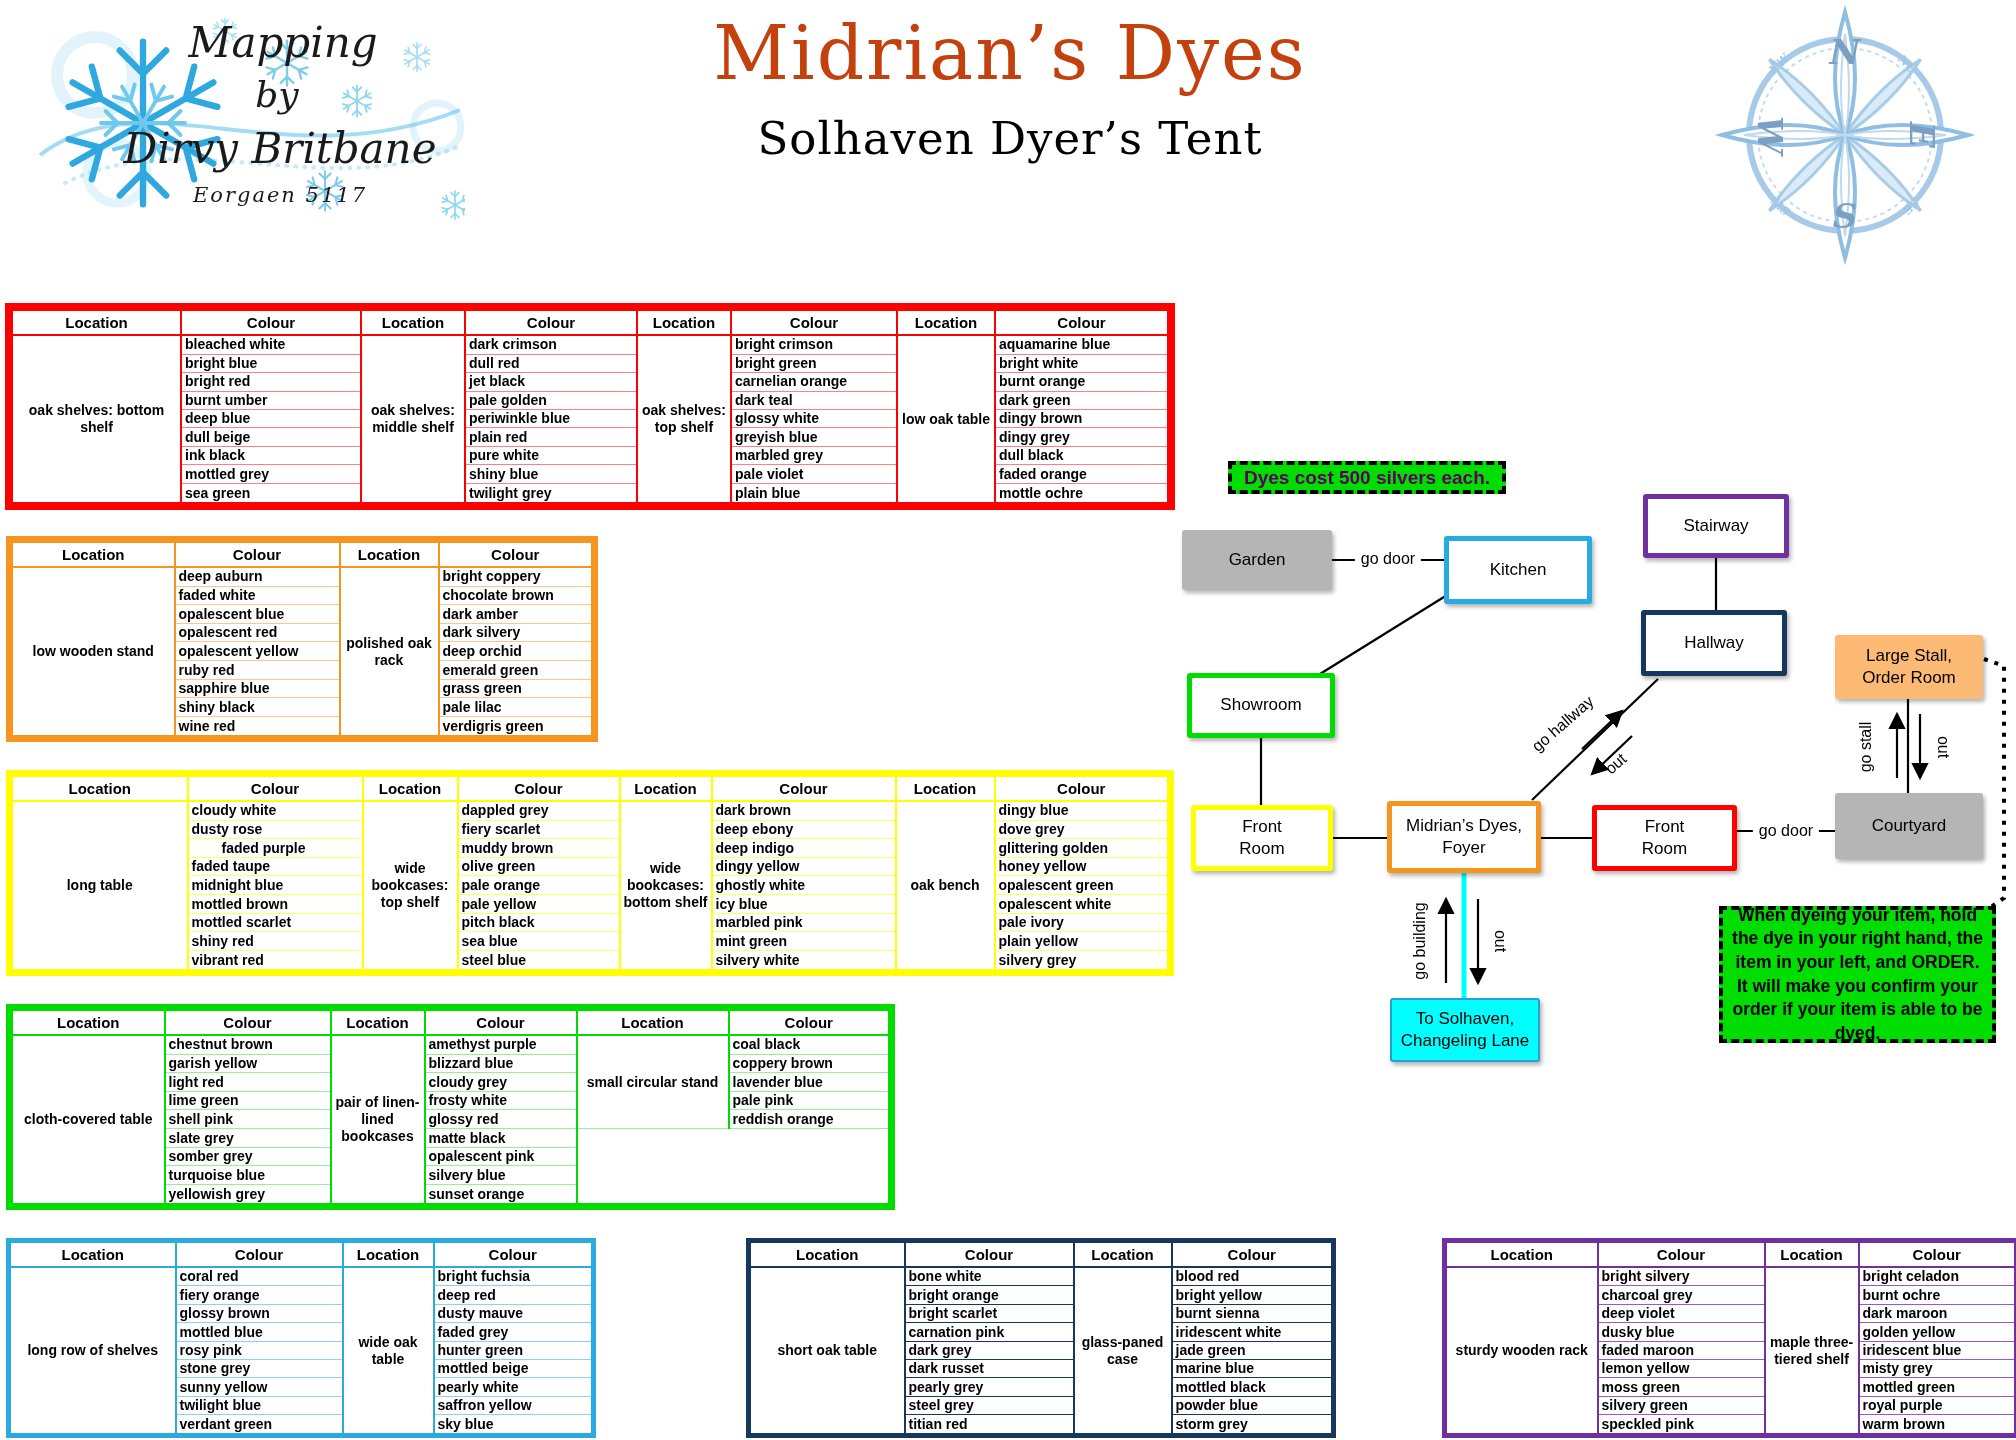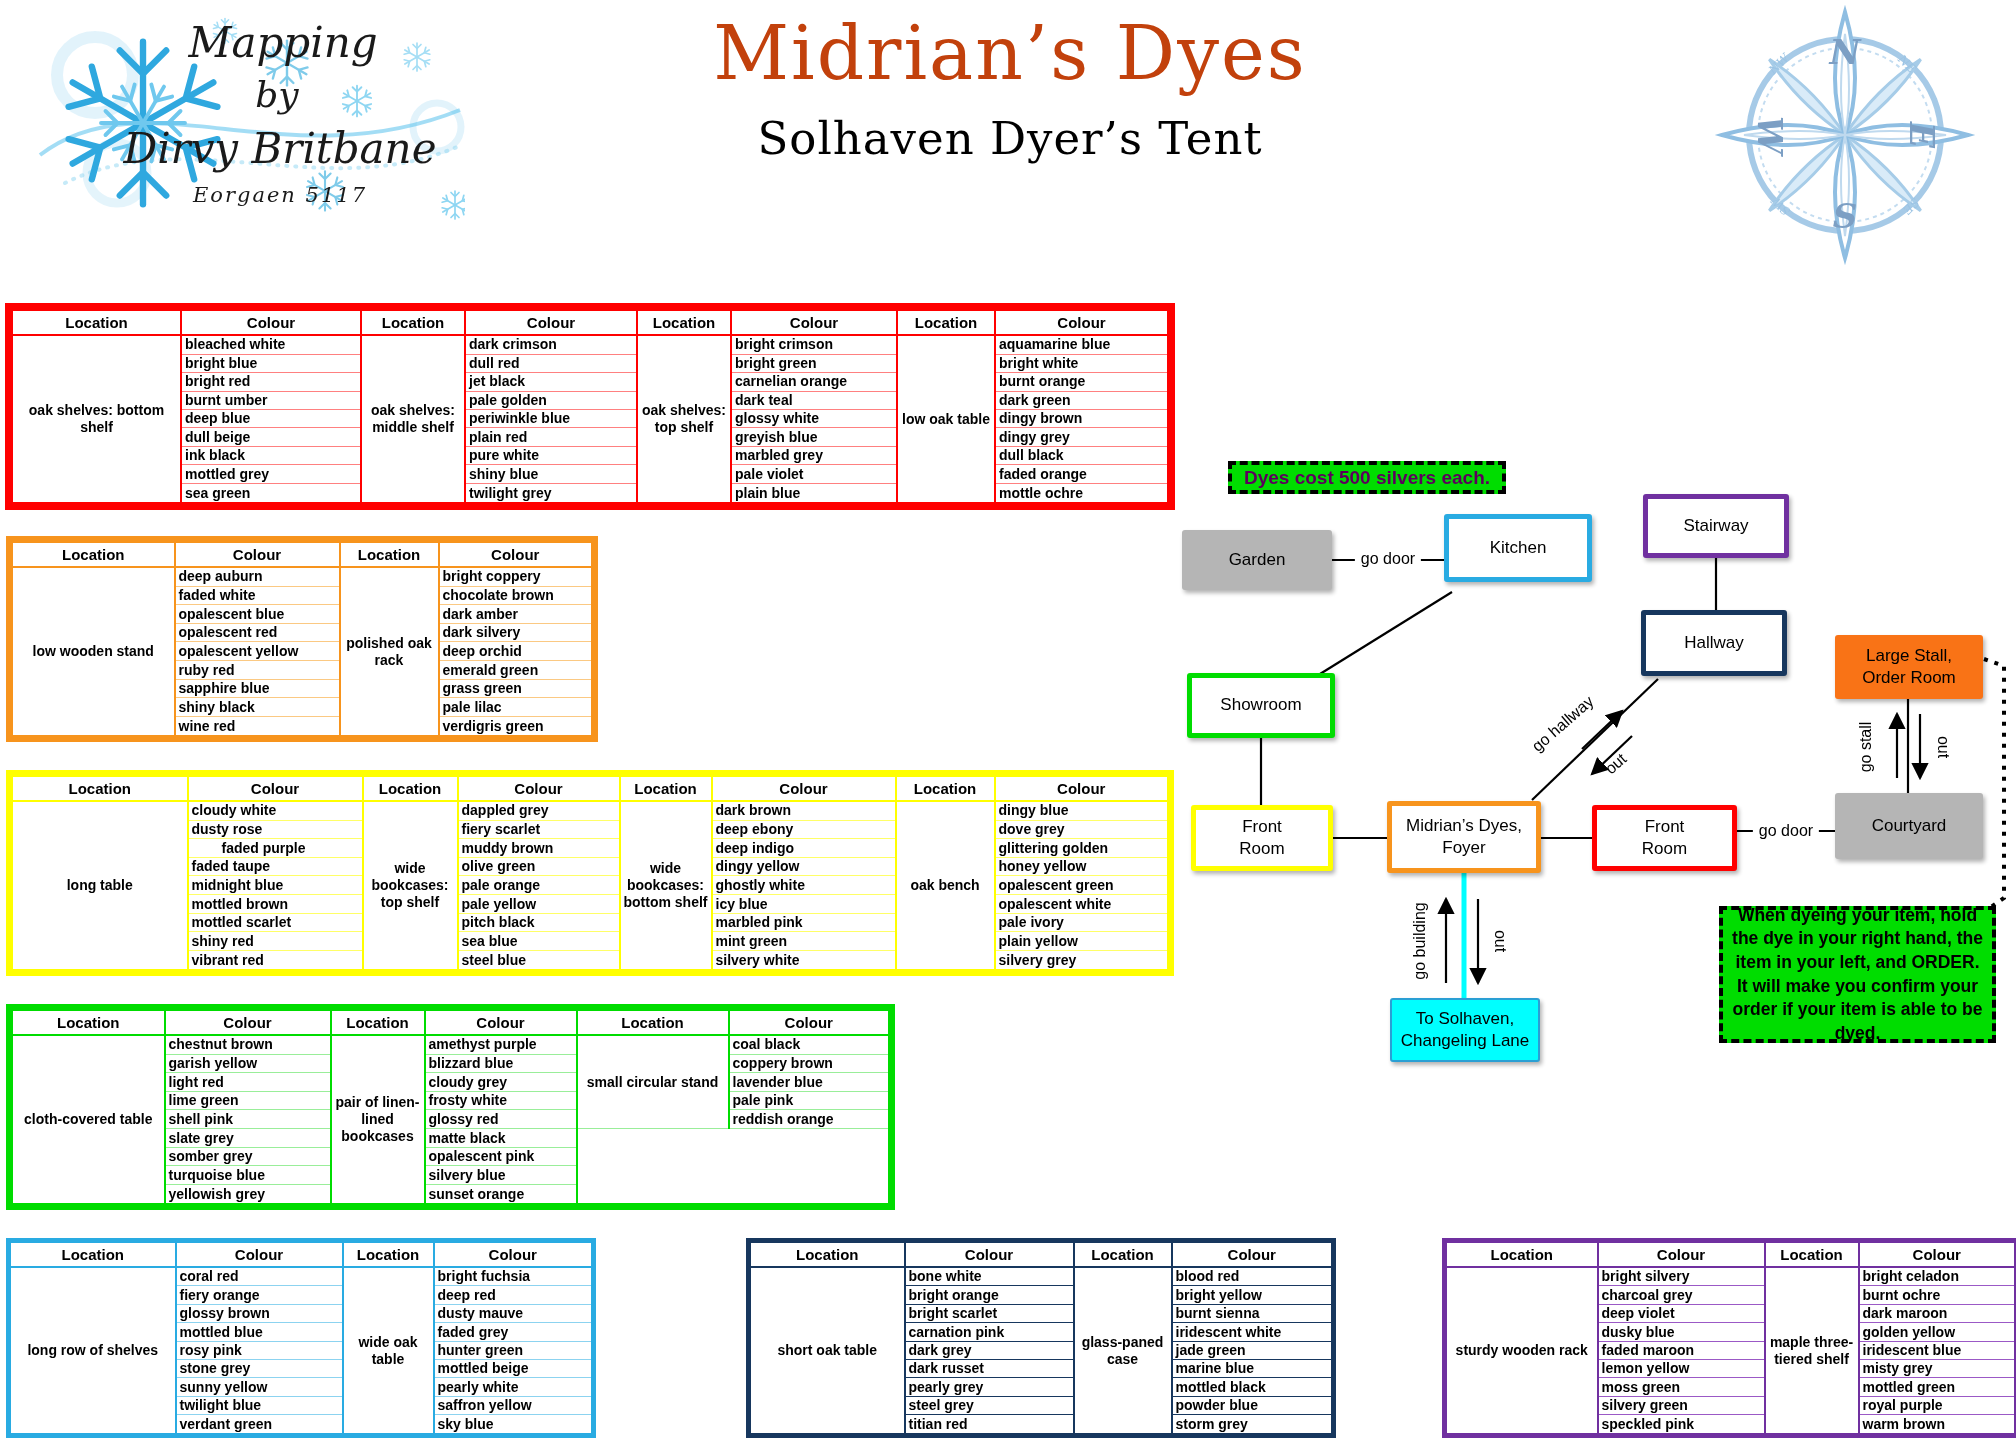--- a/index.html
+++ b/index.html
@@ -603,24 +603,24 @@
           <tr>
             <td class="col" style="border-color: rgb(155, 89, 198) rgb(112, 48, 160);">speckled pink</td>
             <td class="col" style="border-color: rgb(155, 89, 198) rgb(112, 48, 160);">warm brown</td>
           </tr>
         </tbody>
       </table>
     </div>
 
   <div id="diagram-layer">
       <div class="room" style="left: 1182px; top: 530px; width: 150px; height: 60px; background: rgb(181, 181, 181);">Garden</div>
-      <div class="room bordered" style="left: 1444px; top: 514px; width: 148px; height: 68px; border-color: rgb(41, 171, 226); border-width: 5px;">Kitchen</div>
+      <div class="room bordered" style="left: 1444px; top: 536px; width: 148px; height: 68px; border-color: rgb(41, 171, 226); border-width: 5px;">Kitchen</div>
       <div class="room bordered" style="left: 1643px; top: 494px; width: 146px; height: 64px; border-color: rgb(112, 48, 160); border-width: 5px;">Stairway</div>
       <div class="room bordered" style="left: 1641px; top: 610px; width: 146px; height: 66px; border-color: rgb(23, 55, 94); border-width: 5px;">Hallway</div>
-      <div class="room" style="left: 1835px; top: 635px; width: 148px; height: 64px; background: #f97316;">Large Stall,
+      <div class="room" style="left: 1835px; top: 635px; width: 148px; height: 64px; background: #fdba74;">Large Stall,
 Order Room</div>
       <div class="room bordered" style="left: 1187px; top: 673px; width: 148px; height: 65px; border-color: rgb(0, 220, 0); border-width: 5px;">Showroom</div>
       <div class="room bordered" style="left: 1191px; top: 805px; width: 142px; height: 66px; border-color: rgb(255, 255, 0); border-width: 5px;">Front
 Room</div>
       <div class="room bordered" style="left: 1387px; top: 801px; width: 154px; height: 72px; border-color: rgb(247, 148, 29); border-width: 5px;">Midrian’s Dyes,
 Foyer</div>
       <div class="room bordered" style="left: 1592px; top: 805px; width: 145px; height: 66px; border-color: rgb(255, 0, 0); border-width: 5px;">Front
 Room</div>
       <div class="room" style="left: 1835px; top: 793px; width: 148px; height: 66px; background: rgb(181, 181, 181);">Courtyard</div>
       <div class="room bordered" style="left: 1390px; top: 998px; width: 150px; height: 64px; background: rgb(0, 255, 255); border-color: rgb(42, 159, 212); border-width: 2px;">To Solhaven,

